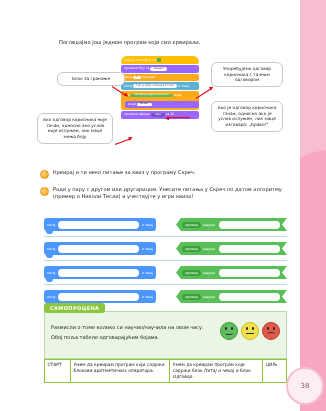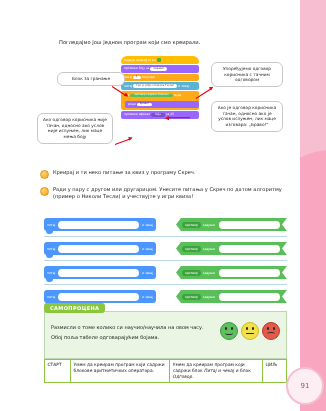--- a/index.html
+++ b/index.html
@@ -152,21 +152,21 @@
 </style>
 </head>
 <body>
 
 <div class="page">
 
   <div class="pink-edge">
     <div class="pink-arc"></div>
     <div class="pink-arc2"></div>
   </div>
-  <div class="pagenum-circle">91</div>
+  <div class="pagenum-circle">38</div>
 
   <div class="content">
 
     <div class="intro">Погледајмо још једном програм који смо креирали.</div>
 
     <div class="script">
       <div class="blk b-events hat">
         <span class="lbl">када је кликнуто на</span>
         <span style="display:inline-block;width:4px;height:4px;background:#4caf50;border-radius:1px;vertical-align:middle;"></span>
       </div>

